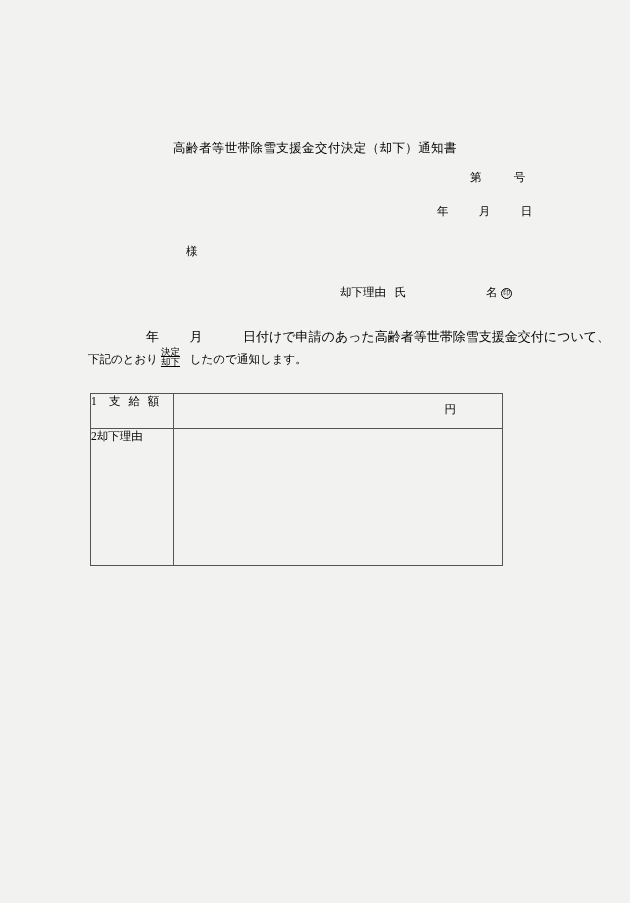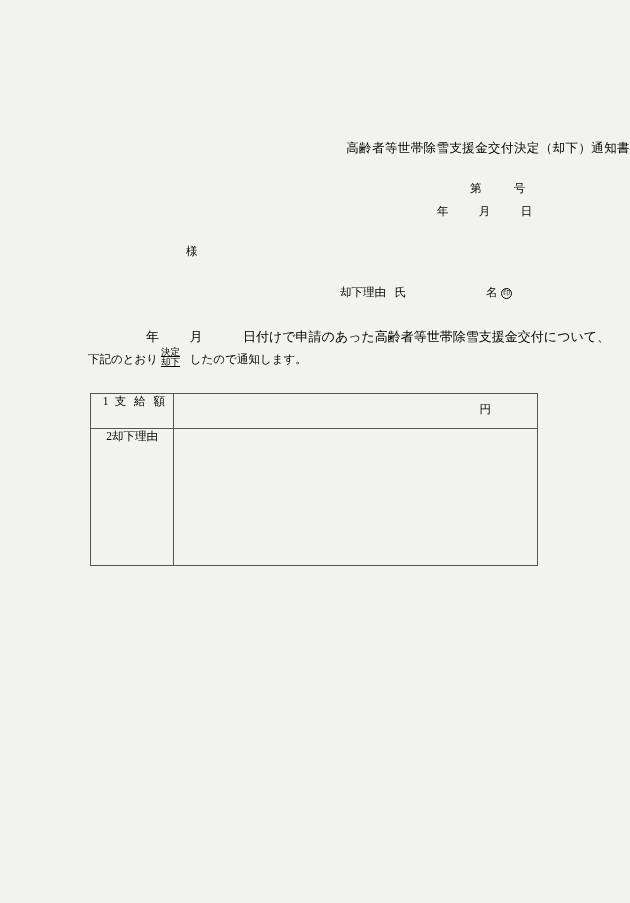--- a/index.html
+++ b/index.html
@@ -26,28 +26,28 @@
     top: 104px;
     font-size: 11.5px;
     letter-spacing: 0.2px;
     white-space: nowrap;
   }
   .doc-title {
     position: absolute;
     left: 0;
     top: 140px;
     width: 630px;
-    text-align: right;
+    text-align: center;
     font-size: 12.5px;
     letter-spacing: 0.4px;
   }
   .doc-number {
     position: absolute;
     left: 470px;
-    top: 181px;
+    top: 170px;
     font-size: 11.5px;
     letter-spacing: 0.2px;
     white-space: nowrap;
   }
   .doc-number .gap {
     display: inline-block;
     width: 26px;
   }
   .doc-date {
     position: absolute;
@@ -128,24 +128,23 @@
     white-space: nowrap;
     text-decoration: underline;
   }
   .stack .top { top: -7px; }
   .stack .bottom { top: 3px; }
 
   table.main-table {
     position: absolute;
     left: 90px;
     top: 393px;
-    width: 448px;
+    width: 413px;
     border-collapse: collapse;
     font-size: 11.5px;
-    text-align: center;
   }
   table.main-table td {
     border: 1px solid #555;
     padding: 0;
     vertical-align: top;
   }
   td.label-cell {
     width: 82px;
     height: 34px;
     padding: 8px 0 0 8px;

